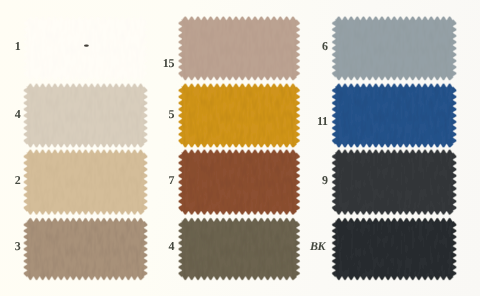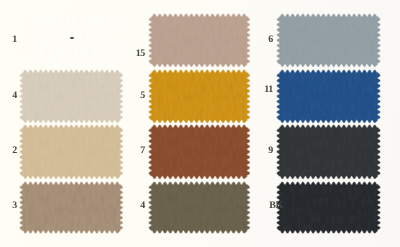--- a/index.html
+++ b/index.html
@@ -99,21 +99,21 @@
     </svg>
   </div>
   <div class="swatch-label" style="right: 255px; top: 90.5px;">5</div>
 
   <div class="swatch-cell" style="left: 277.2px; top: 70.2px; width: 103.1px; height: 52.6px;">
     <svg class="swatch-shape" width="103.1" height="52.6" viewBox="-2.8 -2.8 103.1 52.6">
       <path d="M 0.00,0.00 L 2.05,-2.63 L 2.57,-2.80 L 3.08,-2.63 L 4.62,-0.17 L 5.13,0.00 L 5.64,-0.17 L 7.18,-2.63 L 7.70,-2.80 L 8.21,-2.63 L 9.75,-0.17 L 10.26,0.00 L 10.78,-0.17 L 12.32,-2.63 L 12.83,-2.80 L 13.34,-2.63 L 14.88,-0.17 L 15.39,0.00 L 15.91,-0.17 L 17.45,-2.63 L 17.96,-2.80 L 18.47,-2.63 L 20.01,-0.17 L 20.53,0.00 L 21.04,-0.17 L 22.58,-2.63 L 23.09,-2.80 L 23.61,-2.63 L 25.14,-0.17 L 25.66,0.00 L 26.17,-0.17 L 27.71,-2.63 L 28.22,-2.80 L 28.74,-2.63 L 30.28,-0.17 L 30.79,0.00 L 31.30,-0.17 L 32.84,-2.63 L 33.36,-2.80 L 33.87,-2.63 L 35.41,-0.17 L 35.92,0.00 L 36.43,-0.17 L 37.97,-2.63 L 38.49,-2.80 L 39.00,-2.63 L 40.54,-0.17 L 41.05,0.00 L 41.57,-0.17 L 43.11,-2.63 L 43.62,-2.80 L 44.13,-2.63 L 45.67,-0.17 L 46.18,0.00 L 46.70,-0.17 L 48.24,-2.63 L 48.75,-2.80 L 49.26,-2.63 L 50.80,-0.17 L 51.32,0.00 L 51.83,-0.17 L 53.37,-2.63 L 53.88,-2.80 L 54.39,-2.63 L 55.93,-0.17 L 56.45,0.00 L 56.96,-0.17 L 58.50,-2.63 L 59.01,-2.80 L 59.53,-2.63 L 61.07,-0.17 L 61.58,0.00 L 62.09,-0.17 L 63.63,-2.63 L 64.14,-2.80 L 64.66,-2.63 L 66.20,-0.17 L 66.71,0.00 L 67.22,-0.17 L 68.76,-2.63 L 69.28,-2.80 L 69.79,-2.63 L 71.33,-0.17 L 71.84,0.00 L 72.36,-0.17 L 73.89,-2.63 L 74.41,-2.80 L 74.92,-2.63 L 76.46,-0.17 L 76.97,0.00 L 77.49,-0.17 L 79.03,-2.63 L 79.54,-2.80 L 80.05,-2.63 L 81.59,-0.17 L 82.11,0.00 L 82.62,-0.17 L 84.16,-2.63 L 84.67,-2.80 L 85.18,-2.63 L 86.72,-0.17 L 87.24,0.00 L 87.75,-0.17 L 89.29,-2.63 L 89.80,-2.80 L 90.32,-2.63 L 91.86,-0.17 L 92.37,0.00 L 92.88,-0.17 L 94.42,-2.63 L 94.93,-2.80 L 95.45,-2.63 L 96.99,-0.17 L 97.50,0.00 L 98.01,-0.17 L 100.13,2.09 L 100.30,2.61 L 100.13,3.13 L 97.67,4.70 L 97.50,5.22 L 97.67,5.74 L 100.13,7.31 L 100.30,7.83 L 100.13,8.36 L 97.67,9.92 L 97.50,10.44 L 97.67,10.97 L 100.13,12.53 L 100.30,13.06 L 100.13,13.58 L 97.67,15.14 L 97.50,15.67 L 97.67,16.19 L 100.13,17.76 L 100.30,18.28 L 100.13,18.80 L 97.67,20.37 L 97.50,20.89 L 97.67,21.41 L 100.13,22.98 L 100.30,23.50 L 100.13,24.02 L 97.67,25.59 L 97.50,26.11 L 97.67,26.63 L 100.13,28.20 L 100.30,28.72 L 100.13,29.24 L 97.67,30.81 L 97.50,31.33 L 97.67,31.86 L 100.13,33.42 L 100.30,33.94 L 100.13,34.47 L 97.67,36.03 L 97.50,36.56 L 97.67,37.08 L 100.13,38.64 L 100.30,39.17 L 100.13,39.69 L 97.67,41.26 L 97.50,41.78 L 97.67,42.30 L 100.13,43.87 L 100.30,44.39 L 100.13,44.91 L 97.67,46.48 L 97.50,47.00 L 97.67,47.52 L 95.45,49.63 L 94.93,49.80 L 94.42,49.63 L 92.88,47.17 L 92.37,47.00 L 91.86,47.17 L 90.32,49.63 L 89.80,49.80 L 89.29,49.63 L 87.75,47.17 L 87.24,47.00 L 86.72,47.17 L 85.18,49.63 L 84.67,49.80 L 84.16,49.63 L 82.62,47.17 L 82.11,47.00 L 81.59,47.17 L 80.05,49.63 L 79.54,49.80 L 79.03,49.63 L 77.49,47.17 L 76.97,47.00 L 76.46,47.17 L 74.92,49.63 L 74.41,49.80 L 73.89,49.63 L 72.36,47.17 L 71.84,47.00 L 71.33,47.17 L 69.79,49.63 L 69.28,49.80 L 68.76,49.63 L 67.22,47.17 L 66.71,47.00 L 66.20,47.17 L 64.66,49.63 L 64.14,49.80 L 63.63,49.63 L 62.09,47.17 L 61.58,47.00 L 61.07,47.17 L 59.53,49.63 L 59.01,49.80 L 58.50,49.63 L 56.96,47.17 L 56.45,47.00 L 55.93,47.17 L 54.39,49.63 L 53.88,49.80 L 53.37,49.63 L 51.83,47.17 L 51.32,47.00 L 50.80,47.17 L 49.26,49.63 L 48.75,49.80 L 48.24,49.63 L 46.70,47.17 L 46.18,47.00 L 45.67,47.17 L 44.13,49.63 L 43.62,49.80 L 43.11,49.63 L 41.57,47.17 L 41.05,47.00 L 40.54,47.17 L 39.00,49.63 L 38.49,49.80 L 37.97,49.63 L 36.43,47.17 L 35.92,47.00 L 35.41,47.17 L 33.87,49.63 L 33.36,49.80 L 32.84,49.63 L 31.30,47.17 L 30.79,47.00 L 30.28,47.17 L 28.74,49.63 L 28.22,49.80 L 27.71,49.63 L 26.17,47.17 L 25.66,47.00 L 25.14,47.17 L 23.61,49.63 L 23.09,49.80 L 22.58,49.63 L 21.04,47.17 L 20.53,47.00 L 20.01,47.17 L 18.47,49.63 L 17.96,49.80 L 17.45,49.63 L 15.91,47.17 L 15.39,47.00 L 14.88,47.17 L 13.34,49.63 L 12.83,49.80 L 12.32,49.63 L 10.78,47.17 L 10.26,47.00 L 9.75,47.17 L 8.21,49.63 L 7.70,49.80 L 7.18,49.63 L 5.64,47.17 L 5.13,47.00 L 4.62,47.17 L 3.08,49.63 L 2.57,49.80 L 2.05,49.63 L 0.51,47.17 L 0.00,47.00 L -0.51,47.17 L -2.63,44.91 L -2.80,44.39 L -2.63,43.87 L -0.17,42.30 L 0.00,41.78 L -0.17,41.26 L -2.63,39.69 L -2.80,39.17 L -2.63,38.64 L -0.17,37.08 L 0.00,36.56 L -0.17,36.03 L -2.63,34.47 L -2.80,33.94 L -2.63,33.42 L -0.17,31.86 L 0.00,31.33 L -0.17,30.81 L -2.63,29.24 L -2.80,28.72 L -2.63,28.20 L -0.17,26.63 L 0.00,26.11 L -0.17,25.59 L -2.63,24.02 L -2.80,23.50 L -2.63,22.98 L -0.17,21.41 L 0.00,20.89 L -0.17,20.37 L -2.63,18.80 L -2.80,18.28 L -2.63,17.76 L -0.17,16.19 L 0.00,15.67 L -0.17,15.14 L -2.63,13.58 L -2.80,13.06 L -2.63,12.53 L -0.17,10.97 L 0.00,10.44 L -0.17,9.92 L -2.63,8.36 L -2.80,7.83 L -2.63,7.31 L -0.17,5.74 L 0.00,5.22 L -0.17,4.70 L -2.63,3.13 L -2.80,2.61 L -2.63,2.09 L -0.17,0.52 L 0.00,0.00 L -0.17,-0.52 Z" fill="none" stroke="#28528b" stroke-width="1.1" stroke-opacity="0.45" stroke-linejoin="round"></path>
       <path d="M 0.00,0.00 L 2.05,-2.63 L 2.57,-2.80 L 3.08,-2.63 L 4.62,-0.17 L 5.13,0.00 L 5.64,-0.17 L 7.18,-2.63 L 7.70,-2.80 L 8.21,-2.63 L 9.75,-0.17 L 10.26,0.00 L 10.78,-0.17 L 12.32,-2.63 L 12.83,-2.80 L 13.34,-2.63 L 14.88,-0.17 L 15.39,0.00 L 15.91,-0.17 L 17.45,-2.63 L 17.96,-2.80 L 18.47,-2.63 L 20.01,-0.17 L 20.53,0.00 L 21.04,-0.17 L 22.58,-2.63 L 23.09,-2.80 L 23.61,-2.63 L 25.14,-0.17 L 25.66,0.00 L 26.17,-0.17 L 27.71,-2.63 L 28.22,-2.80 L 28.74,-2.63 L 30.28,-0.17 L 30.79,0.00 L 31.30,-0.17 L 32.84,-2.63 L 33.36,-2.80 L 33.87,-2.63 L 35.41,-0.17 L 35.92,0.00 L 36.43,-0.17 L 37.97,-2.63 L 38.49,-2.80 L 39.00,-2.63 L 40.54,-0.17 L 41.05,0.00 L 41.57,-0.17 L 43.11,-2.63 L 43.62,-2.80 L 44.13,-2.63 L 45.67,-0.17 L 46.18,0.00 L 46.70,-0.17 L 48.24,-2.63 L 48.75,-2.80 L 49.26,-2.63 L 50.80,-0.17 L 51.32,0.00 L 51.83,-0.17 L 53.37,-2.63 L 53.88,-2.80 L 54.39,-2.63 L 55.93,-0.17 L 56.45,0.00 L 56.96,-0.17 L 58.50,-2.63 L 59.01,-2.80 L 59.53,-2.63 L 61.07,-0.17 L 61.58,0.00 L 62.09,-0.17 L 63.63,-2.63 L 64.14,-2.80 L 64.66,-2.63 L 66.20,-0.17 L 66.71,0.00 L 67.22,-0.17 L 68.76,-2.63 L 69.28,-2.80 L 69.79,-2.63 L 71.33,-0.17 L 71.84,0.00 L 72.36,-0.17 L 73.89,-2.63 L 74.41,-2.80 L 74.92,-2.63 L 76.46,-0.17 L 76.97,0.00 L 77.49,-0.17 L 79.03,-2.63 L 79.54,-2.80 L 80.05,-2.63 L 81.59,-0.17 L 82.11,0.00 L 82.62,-0.17 L 84.16,-2.63 L 84.67,-2.80 L 85.18,-2.63 L 86.72,-0.17 L 87.24,0.00 L 87.75,-0.17 L 89.29,-2.63 L 89.80,-2.80 L 90.32,-2.63 L 91.86,-0.17 L 92.37,0.00 L 92.88,-0.17 L 94.42,-2.63 L 94.93,-2.80 L 95.45,-2.63 L 96.99,-0.17 L 97.50,0.00 L 98.01,-0.17 L 100.13,2.09 L 100.30,2.61 L 100.13,3.13 L 97.67,4.70 L 97.50,5.22 L 97.67,5.74 L 100.13,7.31 L 100.30,7.83 L 100.13,8.36 L 97.67,9.92 L 97.50,10.44 L 97.67,10.97 L 100.13,12.53 L 100.30,13.06 L 100.13,13.58 L 97.67,15.14 L 97.50,15.67 L 97.67,16.19 L 100.13,17.76 L 100.30,18.28 L 100.13,18.80 L 97.67,20.37 L 97.50,20.89 L 97.67,21.41 L 100.13,22.98 L 100.30,23.50 L 100.13,24.02 L 97.67,25.59 L 97.50,26.11 L 97.67,26.63 L 100.13,28.20 L 100.30,28.72 L 100.13,29.24 L 97.67,30.81 L 97.50,31.33 L 97.67,31.86 L 100.13,33.42 L 100.30,33.94 L 100.13,34.47 L 97.67,36.03 L 97.50,36.56 L 97.67,37.08 L 100.13,38.64 L 100.30,39.17 L 100.13,39.69 L 97.67,41.26 L 97.50,41.78 L 97.67,42.30 L 100.13,43.87 L 100.30,44.39 L 100.13,44.91 L 97.67,46.48 L 97.50,47.00 L 97.67,47.52 L 95.45,49.63 L 94.93,49.80 L 94.42,49.63 L 92.88,47.17 L 92.37,47.00 L 91.86,47.17 L 90.32,49.63 L 89.80,49.80 L 89.29,49.63 L 87.75,47.17 L 87.24,47.00 L 86.72,47.17 L 85.18,49.63 L 84.67,49.80 L 84.16,49.63 L 82.62,47.17 L 82.11,47.00 L 81.59,47.17 L 80.05,49.63 L 79.54,49.80 L 79.03,49.63 L 77.49,47.17 L 76.97,47.00 L 76.46,47.17 L 74.92,49.63 L 74.41,49.80 L 73.89,49.63 L 72.36,47.17 L 71.84,47.00 L 71.33,47.17 L 69.79,49.63 L 69.28,49.80 L 68.76,49.63 L 67.22,47.17 L 66.71,47.00 L 66.20,47.17 L 64.66,49.63 L 64.14,49.80 L 63.63,49.63 L 62.09,47.17 L 61.58,47.00 L 61.07,47.17 L 59.53,49.63 L 59.01,49.80 L 58.50,49.63 L 56.96,47.17 L 56.45,47.00 L 55.93,47.17 L 54.39,49.63 L 53.88,49.80 L 53.37,49.63 L 51.83,47.17 L 51.32,47.00 L 50.80,47.17 L 49.26,49.63 L 48.75,49.80 L 48.24,49.63 L 46.70,47.17 L 46.18,47.00 L 45.67,47.17 L 44.13,49.63 L 43.62,49.80 L 43.11,49.63 L 41.57,47.17 L 41.05,47.00 L 40.54,47.17 L 39.00,49.63 L 38.49,49.80 L 37.97,49.63 L 36.43,47.17 L 35.92,47.00 L 35.41,47.17 L 33.87,49.63 L 33.36,49.80 L 32.84,49.63 L 31.30,47.17 L 30.79,47.00 L 30.28,47.17 L 28.74,49.63 L 28.22,49.80 L 27.71,49.63 L 26.17,47.17 L 25.66,47.00 L 25.14,47.17 L 23.61,49.63 L 23.09,49.80 L 22.58,49.63 L 21.04,47.17 L 20.53,47.00 L 20.01,47.17 L 18.47,49.63 L 17.96,49.80 L 17.45,49.63 L 15.91,47.17 L 15.39,47.00 L 14.88,47.17 L 13.34,49.63 L 12.83,49.80 L 12.32,49.63 L 10.78,47.17 L 10.26,47.00 L 9.75,47.17 L 8.21,49.63 L 7.70,49.80 L 7.18,49.63 L 5.64,47.17 L 5.13,47.00 L 4.62,47.17 L 3.08,49.63 L 2.57,49.80 L 2.05,49.63 L 0.51,47.17 L 0.00,47.00 L -0.51,47.17 L -2.63,44.91 L -2.80,44.39 L -2.63,43.87 L -0.17,42.30 L 0.00,41.78 L -0.17,41.26 L -2.63,39.69 L -2.80,39.17 L -2.63,38.64 L -0.17,37.08 L 0.00,36.56 L -0.17,36.03 L -2.63,34.47 L -2.80,33.94 L -2.63,33.42 L -0.17,31.86 L 0.00,31.33 L -0.17,30.81 L -2.63,29.24 L -2.80,28.72 L -2.63,28.20 L -0.17,26.63 L 0.00,26.11 L -0.17,25.59 L -2.63,24.02 L -2.80,23.50 L -2.63,22.98 L -0.17,21.41 L 0.00,20.89 L -0.17,20.37 L -2.63,18.80 L -2.80,18.28 L -2.63,17.76 L -0.17,16.19 L 0.00,15.67 L -0.17,15.14 L -2.63,13.58 L -2.80,13.06 L -2.63,12.53 L -0.17,10.97 L 0.00,10.44 L -0.17,9.92 L -2.63,8.36 L -2.80,7.83 L -2.63,7.31 L -0.17,5.74 L 0.00,5.22 L -0.17,4.70 L -2.63,3.13 L -2.80,2.61 L -2.63,2.09 L -0.17,0.52 L 0.00,0.00 L -0.17,-0.52 Z" fill="#28528b" filter="url(#weave-strong)"></path>
     </svg>
   </div>
-  <div class="swatch-label" style="right: 127px; top: 85px;">11</div>
+  <div class="swatch-label" style="right: 127px; top: 97px;">11</div>
 
   <div class="swatch-cell" style="left: 20.2px; top: 125px; width: 102.6px; height: 53.6px;">
     <svg class="swatch-shape" width="102.6" height="53.6" viewBox="-2.8 -2.8 102.6 53.6">
       <path d="M 0.00,0.00 L 2.04,-2.63 L 2.55,-2.80 L 3.06,-2.63 L 4.59,-0.17 L 5.11,0.00 L 5.62,-0.17 L 7.15,-2.63 L 7.66,-2.80 L 8.17,-2.63 L 9.70,-0.17 L 10.21,0.00 L 10.72,-0.17 L 12.25,-2.63 L 12.76,-2.80 L 13.27,-2.63 L 14.81,-0.17 L 15.32,0.00 L 15.83,-0.17 L 17.36,-2.63 L 17.87,-2.80 L 18.38,-2.63 L 19.91,-0.17 L 20.42,0.00 L 20.93,-0.17 L 22.46,-2.63 L 22.97,-2.80 L 23.48,-2.63 L 25.02,-0.17 L 25.53,0.00 L 26.04,-0.17 L 27.57,-2.63 L 28.08,-2.80 L 28.59,-2.63 L 30.12,-0.17 L 30.63,0.00 L 31.14,-0.17 L 32.67,-2.63 L 33.18,-2.80 L 33.69,-2.63 L 35.23,-0.17 L 35.74,0.00 L 36.25,-0.17 L 37.78,-2.63 L 38.29,-2.80 L 38.80,-2.63 L 40.33,-0.17 L 40.84,0.00 L 41.35,-0.17 L 42.88,-2.63 L 43.39,-2.80 L 43.91,-2.63 L 45.44,-0.17 L 45.95,0.00 L 46.46,-0.17 L 47.99,-2.63 L 48.50,-2.80 L 49.01,-2.63 L 50.54,-0.17 L 51.05,0.00 L 51.56,-0.17 L 53.09,-2.63 L 53.61,-2.80 L 54.12,-2.63 L 55.65,-0.17 L 56.16,0.00 L 56.67,-0.17 L 58.20,-2.63 L 58.71,-2.80 L 59.22,-2.63 L 60.75,-0.17 L 61.26,0.00 L 61.77,-0.17 L 63.31,-2.63 L 63.82,-2.80 L 64.33,-2.63 L 65.86,-0.17 L 66.37,0.00 L 66.88,-0.17 L 68.41,-2.63 L 68.92,-2.80 L 69.43,-2.63 L 70.96,-0.17 L 71.47,0.00 L 71.98,-0.17 L 73.52,-2.63 L 74.03,-2.80 L 74.54,-2.63 L 76.07,-0.17 L 76.58,0.00 L 77.09,-0.17 L 78.62,-2.63 L 79.13,-2.80 L 79.64,-2.63 L 81.17,-0.17 L 81.68,0.00 L 82.19,-0.17 L 83.73,-2.63 L 84.24,-2.80 L 84.75,-2.63 L 86.28,-0.17 L 86.79,0.00 L 87.30,-0.17 L 88.83,-2.63 L 89.34,-2.80 L 89.85,-2.63 L 91.38,-0.17 L 91.89,0.00 L 92.41,-0.17 L 93.94,-2.63 L 94.45,-2.80 L 94.96,-2.63 L 96.49,-0.17 L 97.00,0.00 L 97.51,-0.17 L 99.63,2.13 L 99.80,2.67 L 99.63,3.20 L 97.17,4.80 L 97.00,5.33 L 97.17,5.87 L 99.63,7.47 L 99.80,8.00 L 99.63,8.53 L 97.17,10.13 L 97.00,10.67 L 97.17,11.20 L 99.63,12.80 L 99.80,13.33 L 99.63,13.87 L 97.17,15.47 L 97.00,16.00 L 97.17,16.53 L 99.63,18.13 L 99.80,18.67 L 99.63,19.20 L 97.17,20.80 L 97.00,21.33 L 97.17,21.87 L 99.63,23.47 L 99.80,24.00 L 99.63,24.53 L 97.17,26.13 L 97.00,26.67 L 97.17,27.20 L 99.63,28.80 L 99.80,29.33 L 99.63,29.87 L 97.17,31.47 L 97.00,32.00 L 97.17,32.53 L 99.63,34.13 L 99.80,34.67 L 99.63,35.20 L 97.17,36.80 L 97.00,37.33 L 97.17,37.87 L 99.63,39.47 L 99.80,40.00 L 99.63,40.53 L 97.17,42.13 L 97.00,42.67 L 97.17,43.20 L 99.63,44.80 L 99.80,45.33 L 99.63,45.87 L 97.17,47.47 L 97.00,48.00 L 97.17,48.53 L 94.96,50.63 L 94.45,50.80 L 93.94,50.63 L 92.41,48.17 L 91.89,48.00 L 91.38,48.17 L 89.85,50.63 L 89.34,50.80 L 88.83,50.63 L 87.30,48.17 L 86.79,48.00 L 86.28,48.17 L 84.75,50.63 L 84.24,50.80 L 83.73,50.63 L 82.19,48.17 L 81.68,48.00 L 81.17,48.17 L 79.64,50.63 L 79.13,50.80 L 78.62,50.63 L 77.09,48.17 L 76.58,48.00 L 76.07,48.17 L 74.54,50.63 L 74.03,50.80 L 73.52,50.63 L 71.98,48.17 L 71.47,48.00 L 70.96,48.17 L 69.43,50.63 L 68.92,50.80 L 68.41,50.63 L 66.88,48.17 L 66.37,48.00 L 65.86,48.17 L 64.33,50.63 L 63.82,50.80 L 63.31,50.63 L 61.77,48.17 L 61.26,48.00 L 60.75,48.17 L 59.22,50.63 L 58.71,50.80 L 58.20,50.63 L 56.67,48.17 L 56.16,48.00 L 55.65,48.17 L 54.12,50.63 L 53.61,50.80 L 53.09,50.63 L 51.56,48.17 L 51.05,48.00 L 50.54,48.17 L 49.01,50.63 L 48.50,50.80 L 47.99,50.63 L 46.46,48.17 L 45.95,48.00 L 45.44,48.17 L 43.91,50.63 L 43.39,50.80 L 42.88,50.63 L 41.35,48.17 L 40.84,48.00 L 40.33,48.17 L 38.80,50.63 L 38.29,50.80 L 37.78,50.63 L 36.25,48.17 L 35.74,48.00 L 35.23,48.17 L 33.69,50.63 L 33.18,50.80 L 32.67,50.63 L 31.14,48.17 L 30.63,48.00 L 30.12,48.17 L 28.59,50.63 L 28.08,50.80 L 27.57,50.63 L 26.04,48.17 L 25.53,48.00 L 25.02,48.17 L 23.48,50.63 L 22.97,50.80 L 22.46,50.63 L 20.93,48.17 L 20.42,48.00 L 19.91,48.17 L 18.38,50.63 L 17.87,50.80 L 17.36,50.63 L 15.83,48.17 L 15.32,48.00 L 14.81,48.17 L 13.27,50.63 L 12.76,50.80 L 12.25,50.63 L 10.72,48.17 L 10.21,48.00 L 9.70,48.17 L 8.17,50.63 L 7.66,50.80 L 7.15,50.63 L 5.62,48.17 L 5.11,48.00 L 4.59,48.17 L 3.06,50.63 L 2.55,50.80 L 2.04,50.63 L 0.51,48.17 L 0.00,48.00 L -0.51,48.17 L -2.63,45.87 L -2.80,45.33 L -2.63,44.80 L -0.17,43.20 L 0.00,42.67 L -0.17,42.13 L -2.63,40.53 L -2.80,40.00 L -2.63,39.47 L -0.17,37.87 L 0.00,37.33 L -0.17,36.80 L -2.63,35.20 L -2.80,34.67 L -2.63,34.13 L -0.17,32.53 L 0.00,32.00 L -0.17,31.47 L -2.63,29.87 L -2.80,29.33 L -2.63,28.80 L -0.17,27.20 L 0.00,26.67 L -0.17,26.13 L -2.63,24.53 L -2.80,24.00 L -2.63,23.47 L -0.17,21.87 L 0.00,21.33 L -0.17,20.80 L -2.63,19.20 L -2.80,18.67 L -2.63,18.13 L -0.17,16.53 L 0.00,16.00 L -0.17,15.47 L -2.63,13.87 L -2.80,13.33 L -2.63,12.80 L -0.17,11.20 L 0.00,10.67 L -0.17,10.13 L -2.63,8.53 L -2.80,8.00 L -2.63,7.47 L -0.17,5.87 L 0.00,5.33 L -0.17,4.80 L -2.63,3.20 L -2.80,2.67 L -2.63,2.13 L -0.17,0.53 L 0.00,0.00 L -0.17,-0.53 Z" fill="none" stroke="#d4bd99" stroke-width="1.1" stroke-opacity="0.45" stroke-linejoin="round"></path>
       <path d="M 0.00,0.00 L 2.04,-2.63 L 2.55,-2.80 L 3.06,-2.63 L 4.59,-0.17 L 5.11,0.00 L 5.62,-0.17 L 7.15,-2.63 L 7.66,-2.80 L 8.17,-2.63 L 9.70,-0.17 L 10.21,0.00 L 10.72,-0.17 L 12.25,-2.63 L 12.76,-2.80 L 13.27,-2.63 L 14.81,-0.17 L 15.32,0.00 L 15.83,-0.17 L 17.36,-2.63 L 17.87,-2.80 L 18.38,-2.63 L 19.91,-0.17 L 20.42,0.00 L 20.93,-0.17 L 22.46,-2.63 L 22.97,-2.80 L 23.48,-2.63 L 25.02,-0.17 L 25.53,0.00 L 26.04,-0.17 L 27.57,-2.63 L 28.08,-2.80 L 28.59,-2.63 L 30.12,-0.17 L 30.63,0.00 L 31.14,-0.17 L 32.67,-2.63 L 33.18,-2.80 L 33.69,-2.63 L 35.23,-0.17 L 35.74,0.00 L 36.25,-0.17 L 37.78,-2.63 L 38.29,-2.80 L 38.80,-2.63 L 40.33,-0.17 L 40.84,0.00 L 41.35,-0.17 L 42.88,-2.63 L 43.39,-2.80 L 43.91,-2.63 L 45.44,-0.17 L 45.95,0.00 L 46.46,-0.17 L 47.99,-2.63 L 48.50,-2.80 L 49.01,-2.63 L 50.54,-0.17 L 51.05,0.00 L 51.56,-0.17 L 53.09,-2.63 L 53.61,-2.80 L 54.12,-2.63 L 55.65,-0.17 L 56.16,0.00 L 56.67,-0.17 L 58.20,-2.63 L 58.71,-2.80 L 59.22,-2.63 L 60.75,-0.17 L 61.26,0.00 L 61.77,-0.17 L 63.31,-2.63 L 63.82,-2.80 L 64.33,-2.63 L 65.86,-0.17 L 66.37,0.00 L 66.88,-0.17 L 68.41,-2.63 L 68.92,-2.80 L 69.43,-2.63 L 70.96,-0.17 L 71.47,0.00 L 71.98,-0.17 L 73.52,-2.63 L 74.03,-2.80 L 74.54,-2.63 L 76.07,-0.17 L 76.58,0.00 L 77.09,-0.17 L 78.62,-2.63 L 79.13,-2.80 L 79.64,-2.63 L 81.17,-0.17 L 81.68,0.00 L 82.19,-0.17 L 83.73,-2.63 L 84.24,-2.80 L 84.75,-2.63 L 86.28,-0.17 L 86.79,0.00 L 87.30,-0.17 L 88.83,-2.63 L 89.34,-2.80 L 89.85,-2.63 L 91.38,-0.17 L 91.89,0.00 L 92.41,-0.17 L 93.94,-2.63 L 94.45,-2.80 L 94.96,-2.63 L 96.49,-0.17 L 97.00,0.00 L 97.51,-0.17 L 99.63,2.13 L 99.80,2.67 L 99.63,3.20 L 97.17,4.80 L 97.00,5.33 L 97.17,5.87 L 99.63,7.47 L 99.80,8.00 L 99.63,8.53 L 97.17,10.13 L 97.00,10.67 L 97.17,11.20 L 99.63,12.80 L 99.80,13.33 L 99.63,13.87 L 97.17,15.47 L 97.00,16.00 L 97.17,16.53 L 99.63,18.13 L 99.80,18.67 L 99.63,19.20 L 97.17,20.80 L 97.00,21.33 L 97.17,21.87 L 99.63,23.47 L 99.80,24.00 L 99.63,24.53 L 97.17,26.13 L 97.00,26.67 L 97.17,27.20 L 99.63,28.80 L 99.80,29.33 L 99.63,29.87 L 97.17,31.47 L 97.00,32.00 L 97.17,32.53 L 99.63,34.13 L 99.80,34.67 L 99.63,35.20 L 97.17,36.80 L 97.00,37.33 L 97.17,37.87 L 99.63,39.47 L 99.80,40.00 L 99.63,40.53 L 97.17,42.13 L 97.00,42.67 L 97.17,43.20 L 99.63,44.80 L 99.80,45.33 L 99.63,45.87 L 97.17,47.47 L 97.00,48.00 L 97.17,48.53 L 94.96,50.63 L 94.45,50.80 L 93.94,50.63 L 92.41,48.17 L 91.89,48.00 L 91.38,48.17 L 89.85,50.63 L 89.34,50.80 L 88.83,50.63 L 87.30,48.17 L 86.79,48.00 L 86.28,48.17 L 84.75,50.63 L 84.24,50.80 L 83.73,50.63 L 82.19,48.17 L 81.68,48.00 L 81.17,48.17 L 79.64,50.63 L 79.13,50.80 L 78.62,50.63 L 77.09,48.17 L 76.58,48.00 L 76.07,48.17 L 74.54,50.63 L 74.03,50.80 L 73.52,50.63 L 71.98,48.17 L 71.47,48.00 L 70.96,48.17 L 69.43,50.63 L 68.92,50.80 L 68.41,50.63 L 66.88,48.17 L 66.37,48.00 L 65.86,48.17 L 64.33,50.63 L 63.82,50.80 L 63.31,50.63 L 61.77,48.17 L 61.26,48.00 L 60.75,48.17 L 59.22,50.63 L 58.71,50.80 L 58.20,50.63 L 56.67,48.17 L 56.16,48.00 L 55.65,48.17 L 54.12,50.63 L 53.61,50.80 L 53.09,50.63 L 51.56,48.17 L 51.05,48.00 L 50.54,48.17 L 49.01,50.63 L 48.50,50.80 L 47.99,50.63 L 46.46,48.17 L 45.95,48.00 L 45.44,48.17 L 43.91,50.63 L 43.39,50.80 L 42.88,50.63 L 41.35,48.17 L 40.84,48.00 L 40.33,48.17 L 38.80,50.63 L 38.29,50.80 L 37.78,50.63 L 36.25,48.17 L 35.74,48.00 L 35.23,48.17 L 33.69,50.63 L 33.18,50.80 L 32.67,50.63 L 31.14,48.17 L 30.63,48.00 L 30.12,48.17 L 28.59,50.63 L 28.08,50.80 L 27.57,50.63 L 26.04,48.17 L 25.53,48.00 L 25.02,48.17 L 23.48,50.63 L 22.97,50.80 L 22.46,50.63 L 20.93,48.17 L 20.42,48.00 L 19.91,48.17 L 18.38,50.63 L 17.87,50.80 L 17.36,50.63 L 15.83,48.17 L 15.32,48.00 L 14.81,48.17 L 13.27,50.63 L 12.76,50.80 L 12.25,50.63 L 10.72,48.17 L 10.21,48.00 L 9.70,48.17 L 8.17,50.63 L 7.66,50.80 L 7.15,50.63 L 5.62,48.17 L 5.11,48.00 L 4.59,48.17 L 3.06,50.63 L 2.55,50.80 L 2.04,50.63 L 0.51,48.17 L 0.00,48.00 L -0.51,48.17 L -2.63,45.87 L -2.80,45.33 L -2.63,44.80 L -0.17,43.20 L 0.00,42.67 L -0.17,42.13 L -2.63,40.53 L -2.80,40.00 L -2.63,39.47 L -0.17,37.87 L 0.00,37.33 L -0.17,36.80 L -2.63,35.20 L -2.80,34.67 L -2.63,34.13 L -0.17,32.53 L 0.00,32.00 L -0.17,31.47 L -2.63,29.87 L -2.80,29.33 L -2.63,28.80 L -0.17,27.20 L 0.00,26.67 L -0.17,26.13 L -2.63,24.53 L -2.80,24.00 L -2.63,23.47 L -0.17,21.87 L 0.00,21.33 L -0.17,20.80 L -2.63,19.20 L -2.80,18.67 L -2.63,18.13 L -0.17,16.53 L 0.00,16.00 L -0.17,15.47 L -2.63,13.87 L -2.80,13.33 L -2.63,12.80 L -0.17,11.20 L 0.00,10.67 L -0.17,10.13 L -2.63,8.53 L -2.80,8.00 L -2.63,7.47 L -0.17,5.87 L 0.00,5.33 L -0.17,4.80 L -2.63,3.20 L -2.80,2.67 L -2.63,2.13 L -0.17,0.53 L 0.00,0.00 L -0.17,-0.53 Z" fill="#d4bd99" filter="url(#weave-soft)"></path>
     </svg>
   </div>
   <div class="swatch-label" style="right: 383px; top: 146px;">2</div>
 
   <div class="swatch-cell" style="left: 148.7px; top: 125px; width: 100.6px; height: 53.6px;">
@@ -147,17 +147,17 @@
     </svg>
   </div>
   <div class="swatch-label" style="right: 255px; top: 201.4px;">4</div>
 
   <div class="swatch-cell" style="left: 277.2px; top: 181.7px; width: 103.1px; height: 51.1px;">
     <svg class="swatch-shape" width="103.1" height="51.1" viewBox="-2.8 -2.8 103.1 51.1">
       <path d="M 0.00,0.00 L 2.05,-2.63 L 2.57,-2.80 L 3.08,-2.63 L 4.62,-0.17 L 5.13,0.00 L 5.64,-0.17 L 7.18,-2.63 L 7.70,-2.80 L 8.21,-2.63 L 9.75,-0.17 L 10.26,0.00 L 10.78,-0.17 L 12.32,-2.63 L 12.83,-2.80 L 13.34,-2.63 L 14.88,-0.17 L 15.39,0.00 L 15.91,-0.17 L 17.45,-2.63 L 17.96,-2.80 L 18.47,-2.63 L 20.01,-0.17 L 20.53,0.00 L 21.04,-0.17 L 22.58,-2.63 L 23.09,-2.80 L 23.61,-2.63 L 25.14,-0.17 L 25.66,0.00 L 26.17,-0.17 L 27.71,-2.63 L 28.22,-2.80 L 28.74,-2.63 L 30.28,-0.17 L 30.79,0.00 L 31.30,-0.17 L 32.84,-2.63 L 33.36,-2.80 L 33.87,-2.63 L 35.41,-0.17 L 35.92,0.00 L 36.43,-0.17 L 37.97,-2.63 L 38.49,-2.80 L 39.00,-2.63 L 40.54,-0.17 L 41.05,0.00 L 41.57,-0.17 L 43.11,-2.63 L 43.62,-2.80 L 44.13,-2.63 L 45.67,-0.17 L 46.18,0.00 L 46.70,-0.17 L 48.24,-2.63 L 48.75,-2.80 L 49.26,-2.63 L 50.80,-0.17 L 51.32,0.00 L 51.83,-0.17 L 53.37,-2.63 L 53.88,-2.80 L 54.39,-2.63 L 55.93,-0.17 L 56.45,0.00 L 56.96,-0.17 L 58.50,-2.63 L 59.01,-2.80 L 59.53,-2.63 L 61.07,-0.17 L 61.58,0.00 L 62.09,-0.17 L 63.63,-2.63 L 64.14,-2.80 L 64.66,-2.63 L 66.20,-0.17 L 66.71,0.00 L 67.22,-0.17 L 68.76,-2.63 L 69.28,-2.80 L 69.79,-2.63 L 71.33,-0.17 L 71.84,0.00 L 72.36,-0.17 L 73.89,-2.63 L 74.41,-2.80 L 74.92,-2.63 L 76.46,-0.17 L 76.97,0.00 L 77.49,-0.17 L 79.03,-2.63 L 79.54,-2.80 L 80.05,-2.63 L 81.59,-0.17 L 82.11,0.00 L 82.62,-0.17 L 84.16,-2.63 L 84.67,-2.80 L 85.18,-2.63 L 86.72,-0.17 L 87.24,0.00 L 87.75,-0.17 L 89.29,-2.63 L 89.80,-2.80 L 90.32,-2.63 L 91.86,-0.17 L 92.37,0.00 L 92.88,-0.17 L 94.42,-2.63 L 94.93,-2.80 L 95.45,-2.63 L 96.99,-0.17 L 97.50,0.00 L 98.01,-0.17 L 100.13,2.02 L 100.30,2.53 L 100.13,3.03 L 97.67,4.55 L 97.50,5.06 L 97.67,5.56 L 100.13,7.08 L 100.30,7.58 L 100.13,8.09 L 97.67,9.61 L 97.50,10.11 L 97.67,10.62 L 100.13,12.13 L 100.30,12.64 L 100.13,13.14 L 97.67,14.66 L 97.50,15.17 L 97.67,15.67 L 100.13,17.19 L 100.30,17.69 L 100.13,18.20 L 97.67,19.72 L 97.50,20.22 L 97.67,20.73 L 100.13,22.24 L 100.30,22.75 L 100.13,23.26 L 97.67,24.77 L 97.50,25.28 L 97.67,25.78 L 100.13,27.30 L 100.30,27.81 L 100.13,28.31 L 97.67,29.83 L 97.50,30.33 L 97.67,30.84 L 100.13,32.36 L 100.30,32.86 L 100.13,33.37 L 97.67,34.88 L 97.50,35.39 L 97.67,35.89 L 100.13,37.41 L 100.30,37.92 L 100.13,38.42 L 97.67,39.94 L 97.50,40.44 L 97.67,40.95 L 100.13,42.47 L 100.30,42.97 L 100.13,43.48 L 97.67,44.99 L 97.50,45.50 L 97.67,46.01 L 95.45,48.13 L 94.93,48.30 L 94.42,48.13 L 92.88,45.67 L 92.37,45.50 L 91.86,45.67 L 90.32,48.13 L 89.80,48.30 L 89.29,48.13 L 87.75,45.67 L 87.24,45.50 L 86.72,45.67 L 85.18,48.13 L 84.67,48.30 L 84.16,48.13 L 82.62,45.67 L 82.11,45.50 L 81.59,45.67 L 80.05,48.13 L 79.54,48.30 L 79.03,48.13 L 77.49,45.67 L 76.97,45.50 L 76.46,45.67 L 74.92,48.13 L 74.41,48.30 L 73.89,48.13 L 72.36,45.67 L 71.84,45.50 L 71.33,45.67 L 69.79,48.13 L 69.28,48.30 L 68.76,48.13 L 67.22,45.67 L 66.71,45.50 L 66.20,45.67 L 64.66,48.13 L 64.14,48.30 L 63.63,48.13 L 62.09,45.67 L 61.58,45.50 L 61.07,45.67 L 59.53,48.13 L 59.01,48.30 L 58.50,48.13 L 56.96,45.67 L 56.45,45.50 L 55.93,45.67 L 54.39,48.13 L 53.88,48.30 L 53.37,48.13 L 51.83,45.67 L 51.32,45.50 L 50.80,45.67 L 49.26,48.13 L 48.75,48.30 L 48.24,48.13 L 46.70,45.67 L 46.18,45.50 L 45.67,45.67 L 44.13,48.13 L 43.62,48.30 L 43.11,48.13 L 41.57,45.67 L 41.05,45.50 L 40.54,45.67 L 39.00,48.13 L 38.49,48.30 L 37.97,48.13 L 36.43,45.67 L 35.92,45.50 L 35.41,45.67 L 33.87,48.13 L 33.36,48.30 L 32.84,48.13 L 31.30,45.67 L 30.79,45.50 L 30.28,45.67 L 28.74,48.13 L 28.22,48.30 L 27.71,48.13 L 26.17,45.67 L 25.66,45.50 L 25.14,45.67 L 23.61,48.13 L 23.09,48.30 L 22.58,48.13 L 21.04,45.67 L 20.53,45.50 L 20.01,45.67 L 18.47,48.13 L 17.96,48.30 L 17.45,48.13 L 15.91,45.67 L 15.39,45.50 L 14.88,45.67 L 13.34,48.13 L 12.83,48.30 L 12.32,48.13 L 10.78,45.67 L 10.26,45.50 L 9.75,45.67 L 8.21,48.13 L 7.70,48.30 L 7.18,48.13 L 5.64,45.67 L 5.13,45.50 L 4.62,45.67 L 3.08,48.13 L 2.57,48.30 L 2.05,48.13 L 0.51,45.67 L 0.00,45.50 L -0.51,45.67 L -2.63,43.48 L -2.80,42.97 L -2.63,42.47 L -0.17,40.95 L 0.00,40.44 L -0.17,39.94 L -2.63,38.42 L -2.80,37.92 L -2.63,37.41 L -0.17,35.89 L 0.00,35.39 L -0.17,34.88 L -2.63,33.37 L -2.80,32.86 L -2.63,32.36 L -0.17,30.84 L 0.00,30.33 L -0.17,29.83 L -2.63,28.31 L -2.80,27.81 L -2.63,27.30 L -0.17,25.78 L 0.00,25.28 L -0.17,24.77 L -2.63,23.26 L -2.80,22.75 L -2.63,22.24 L -0.17,20.73 L 0.00,20.22 L -0.17,19.72 L -2.63,18.20 L -2.80,17.69 L -2.63,17.19 L -0.17,15.67 L 0.00,15.17 L -0.17,14.66 L -2.63,13.14 L -2.80,12.64 L -2.63,12.13 L -0.17,10.62 L 0.00,10.11 L -0.17,9.61 L -2.63,8.09 L -2.80,7.58 L -2.63,7.08 L -0.17,5.56 L 0.00,5.06 L -0.17,4.55 L -2.63,3.03 L -2.80,2.53 L -2.63,2.02 L -0.17,0.51 L 0.00,0.00 L -0.17,-0.51 Z" fill="none" stroke="#2b2f30" stroke-width="1.1" stroke-opacity="0.45" stroke-linejoin="round"></path>
       <path d="M 0.00,0.00 L 2.05,-2.63 L 2.57,-2.80 L 3.08,-2.63 L 4.62,-0.17 L 5.13,0.00 L 5.64,-0.17 L 7.18,-2.63 L 7.70,-2.80 L 8.21,-2.63 L 9.75,-0.17 L 10.26,0.00 L 10.78,-0.17 L 12.32,-2.63 L 12.83,-2.80 L 13.34,-2.63 L 14.88,-0.17 L 15.39,0.00 L 15.91,-0.17 L 17.45,-2.63 L 17.96,-2.80 L 18.47,-2.63 L 20.01,-0.17 L 20.53,0.00 L 21.04,-0.17 L 22.58,-2.63 L 23.09,-2.80 L 23.61,-2.63 L 25.14,-0.17 L 25.66,0.00 L 26.17,-0.17 L 27.71,-2.63 L 28.22,-2.80 L 28.74,-2.63 L 30.28,-0.17 L 30.79,0.00 L 31.30,-0.17 L 32.84,-2.63 L 33.36,-2.80 L 33.87,-2.63 L 35.41,-0.17 L 35.92,0.00 L 36.43,-0.17 L 37.97,-2.63 L 38.49,-2.80 L 39.00,-2.63 L 40.54,-0.17 L 41.05,0.00 L 41.57,-0.17 L 43.11,-2.63 L 43.62,-2.80 L 44.13,-2.63 L 45.67,-0.17 L 46.18,0.00 L 46.70,-0.17 L 48.24,-2.63 L 48.75,-2.80 L 49.26,-2.63 L 50.80,-0.17 L 51.32,0.00 L 51.83,-0.17 L 53.37,-2.63 L 53.88,-2.80 L 54.39,-2.63 L 55.93,-0.17 L 56.45,0.00 L 56.96,-0.17 L 58.50,-2.63 L 59.01,-2.80 L 59.53,-2.63 L 61.07,-0.17 L 61.58,0.00 L 62.09,-0.17 L 63.63,-2.63 L 64.14,-2.80 L 64.66,-2.63 L 66.20,-0.17 L 66.71,0.00 L 67.22,-0.17 L 68.76,-2.63 L 69.28,-2.80 L 69.79,-2.63 L 71.33,-0.17 L 71.84,0.00 L 72.36,-0.17 L 73.89,-2.63 L 74.41,-2.80 L 74.92,-2.63 L 76.46,-0.17 L 76.97,0.00 L 77.49,-0.17 L 79.03,-2.63 L 79.54,-2.80 L 80.05,-2.63 L 81.59,-0.17 L 82.11,0.00 L 82.62,-0.17 L 84.16,-2.63 L 84.67,-2.80 L 85.18,-2.63 L 86.72,-0.17 L 87.24,0.00 L 87.75,-0.17 L 89.29,-2.63 L 89.80,-2.80 L 90.32,-2.63 L 91.86,-0.17 L 92.37,0.00 L 92.88,-0.17 L 94.42,-2.63 L 94.93,-2.80 L 95.45,-2.63 L 96.99,-0.17 L 97.50,0.00 L 98.01,-0.17 L 100.13,2.02 L 100.30,2.53 L 100.13,3.03 L 97.67,4.55 L 97.50,5.06 L 97.67,5.56 L 100.13,7.08 L 100.30,7.58 L 100.13,8.09 L 97.67,9.61 L 97.50,10.11 L 97.67,10.62 L 100.13,12.13 L 100.30,12.64 L 100.13,13.14 L 97.67,14.66 L 97.50,15.17 L 97.67,15.67 L 100.13,17.19 L 100.30,17.69 L 100.13,18.20 L 97.67,19.72 L 97.50,20.22 L 97.67,20.73 L 100.13,22.24 L 100.30,22.75 L 100.13,23.26 L 97.67,24.77 L 97.50,25.28 L 97.67,25.78 L 100.13,27.30 L 100.30,27.81 L 100.13,28.31 L 97.67,29.83 L 97.50,30.33 L 97.67,30.84 L 100.13,32.36 L 100.30,32.86 L 100.13,33.37 L 97.67,34.88 L 97.50,35.39 L 97.67,35.89 L 100.13,37.41 L 100.30,37.92 L 100.13,38.42 L 97.67,39.94 L 97.50,40.44 L 97.67,40.95 L 100.13,42.47 L 100.30,42.97 L 100.13,43.48 L 97.67,44.99 L 97.50,45.50 L 97.67,46.01 L 95.45,48.13 L 94.93,48.30 L 94.42,48.13 L 92.88,45.67 L 92.37,45.50 L 91.86,45.67 L 90.32,48.13 L 89.80,48.30 L 89.29,48.13 L 87.75,45.67 L 87.24,45.50 L 86.72,45.67 L 85.18,48.13 L 84.67,48.30 L 84.16,48.13 L 82.62,45.67 L 82.11,45.50 L 81.59,45.67 L 80.05,48.13 L 79.54,48.30 L 79.03,48.13 L 77.49,45.67 L 76.97,45.50 L 76.46,45.67 L 74.92,48.13 L 74.41,48.30 L 73.89,48.13 L 72.36,45.67 L 71.84,45.50 L 71.33,45.67 L 69.79,48.13 L 69.28,48.30 L 68.76,48.13 L 67.22,45.67 L 66.71,45.50 L 66.20,45.67 L 64.66,48.13 L 64.14,48.30 L 63.63,48.13 L 62.09,45.67 L 61.58,45.50 L 61.07,45.67 L 59.53,48.13 L 59.01,48.30 L 58.50,48.13 L 56.96,45.67 L 56.45,45.50 L 55.93,45.67 L 54.39,48.13 L 53.88,48.30 L 53.37,48.13 L 51.83,45.67 L 51.32,45.50 L 50.80,45.67 L 49.26,48.13 L 48.75,48.30 L 48.24,48.13 L 46.70,45.67 L 46.18,45.50 L 45.67,45.67 L 44.13,48.13 L 43.62,48.30 L 43.11,48.13 L 41.57,45.67 L 41.05,45.50 L 40.54,45.67 L 39.00,48.13 L 38.49,48.30 L 37.97,48.13 L 36.43,45.67 L 35.92,45.50 L 35.41,45.67 L 33.87,48.13 L 33.36,48.30 L 32.84,48.13 L 31.30,45.67 L 30.79,45.50 L 30.28,45.67 L 28.74,48.13 L 28.22,48.30 L 27.71,48.13 L 26.17,45.67 L 25.66,45.50 L 25.14,45.67 L 23.61,48.13 L 23.09,48.30 L 22.58,48.13 L 21.04,45.67 L 20.53,45.50 L 20.01,45.67 L 18.47,48.13 L 17.96,48.30 L 17.45,48.13 L 15.91,45.67 L 15.39,45.50 L 14.88,45.67 L 13.34,48.13 L 12.83,48.30 L 12.32,48.13 L 10.78,45.67 L 10.26,45.50 L 9.75,45.67 L 8.21,48.13 L 7.70,48.30 L 7.18,48.13 L 5.64,45.67 L 5.13,45.50 L 4.62,45.67 L 3.08,48.13 L 2.57,48.30 L 2.05,48.13 L 0.51,45.67 L 0.00,45.50 L -0.51,45.67 L -2.63,43.48 L -2.80,42.97 L -2.63,42.47 L -0.17,40.95 L 0.00,40.44 L -0.17,39.94 L -2.63,38.42 L -2.80,37.92 L -2.63,37.41 L -0.17,35.89 L 0.00,35.39 L -0.17,34.88 L -2.63,33.37 L -2.80,32.86 L -2.63,32.36 L -0.17,30.84 L 0.00,30.33 L -0.17,29.83 L -2.63,28.31 L -2.80,27.81 L -2.63,27.30 L -0.17,25.78 L 0.00,25.28 L -0.17,24.77 L -2.63,23.26 L -2.80,22.75 L -2.63,22.24 L -0.17,20.73 L 0.00,20.22 L -0.17,19.72 L -2.63,18.20 L -2.80,17.69 L -2.63,17.19 L -0.17,15.67 L 0.00,15.17 L -0.17,14.66 L -2.63,13.14 L -2.80,12.64 L -2.63,12.13 L -0.17,10.62 L 0.00,10.11 L -0.17,9.61 L -2.63,8.09 L -2.80,7.58 L -2.63,7.08 L -0.17,5.56 L 0.00,5.06 L -0.17,4.55 L -2.63,3.03 L -2.80,2.53 L -2.63,2.02 L -0.17,0.51 L 0.00,0.00 L -0.17,-0.51 Z" fill="#2b2f30" filter="url(#weave-soft)"></path>
     </svg>
   </div>
-  <div class="swatch-label" style="right: 117px; top: 201.4px;">BK</div>
+  <div class="swatch-label" style="right: 129px; top: 201.4px; font-style: italic;">BK</div>
 
   <div class="paper-speck" style="left: 69.5px; top: 36.8px; width: 4px; height: 2.2px;"></div>
 
 </div>
 
 </body></html>

